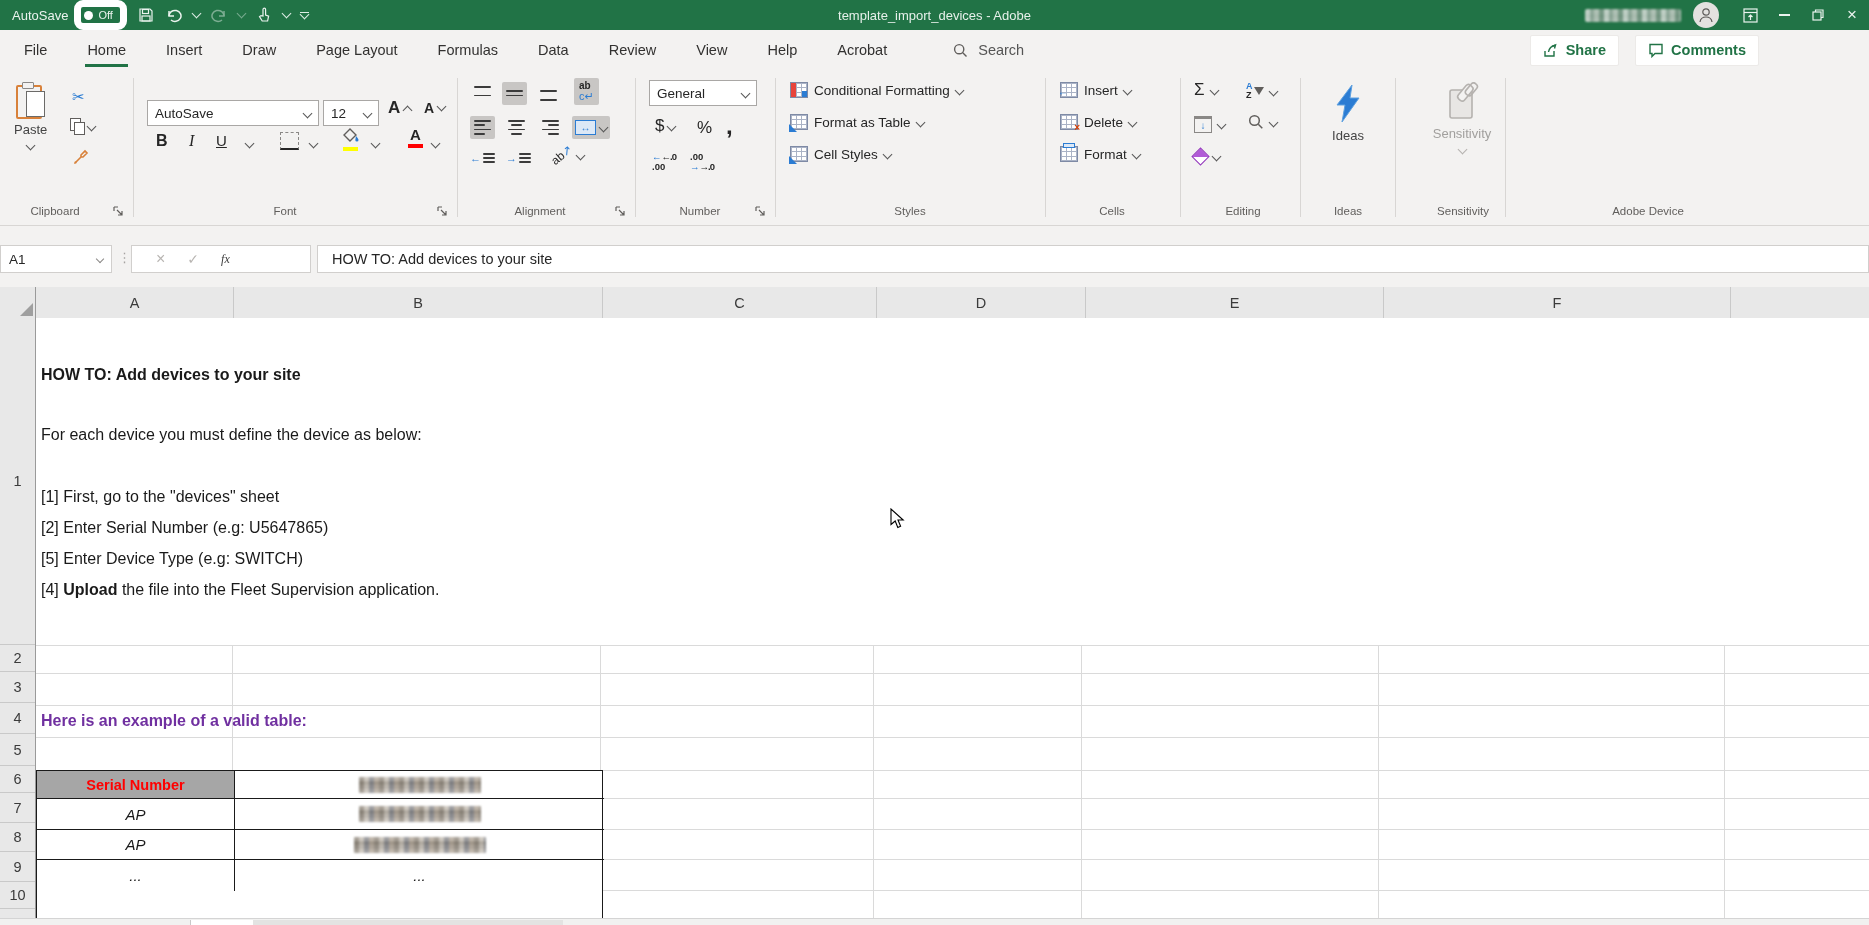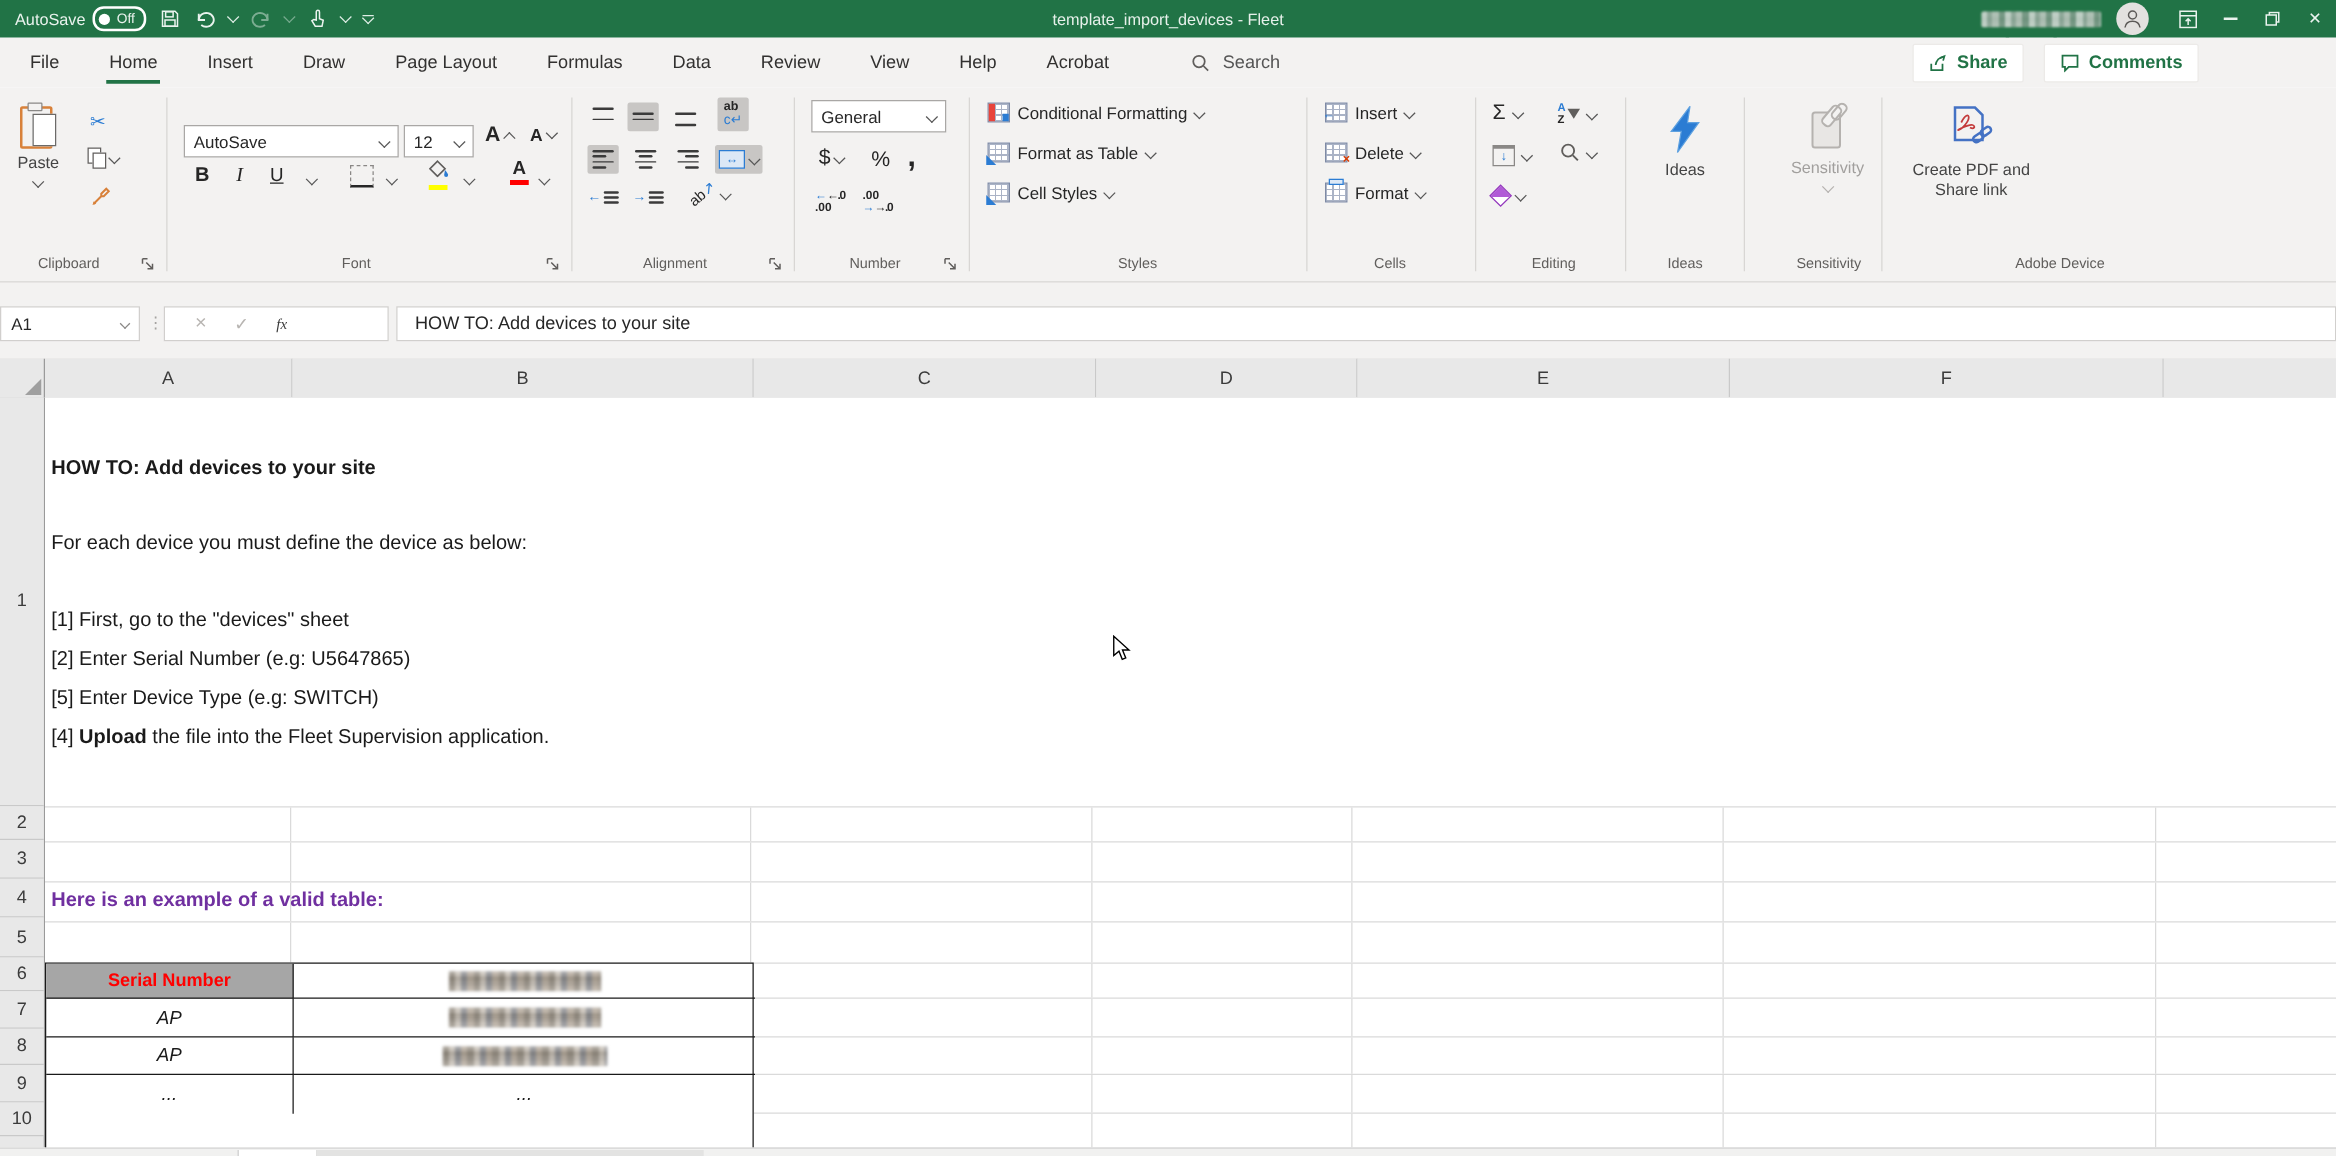--- a/index.html
+++ b/index.html
@@ -3,21 +3,21 @@
 <meta charset="utf-8">
 <style>
   html,body{margin:0;padding:0}
   body{width:1869px;height:925px;overflow:hidden;font-family:"Liberation Sans",sans-serif;background:#fff;position:relative}
   .abs{position:absolute}
   
   .titlebar{left:0;top:0;width:1869px;height:30px;background:#217346;color:#eaf3ee;display:flex;align-items:center;z-index:5}
   .deco{left:0;top:0;width:1869px;height:30px;z-index:0;pointer-events:none}
   .qat{display:flex;align-items:center;gap:10px;padding-left:12px;z-index:2}
   .autosave{display:flex;align-items:center;gap:6px;font-size:13px}
-  .pill{display:flex;align-items:center;gap:5px;border:2px solid #ffffff;border-radius:9px;height:16px;padding:0 7px 0 3px;font-size:11px}
+  .pill{display:flex;align-items:center;gap:5px;border:7px solid #ffffff;border-radius:9px;height:16px;padding:0 7px 0 3px;font-size:11px}
   .pill .dot{width:9px;height:9px;border-radius:50%;background:#fff}
   .qicon{width:18px;height:18px;display:flex;align-items:center;justify-content:center}
   .chvw{width:6px;height:6px;border-right:1.4px solid #dfeee6;border-bottom:1.4px solid #dfeee6;transform:rotate(45deg);display:inline-block;margin-top:-3px}
   .chv{width:6px;height:6px;border-right:1.5px solid #565656;border-bottom:1.5px solid #565656;transform:rotate(45deg);display:inline-block;flex:none}
   .ttl{position:absolute;left:0;right:0;top:0;height:30px;display:flex;align-items:center;justify-content:center;font-size:13px;color:#e6f0ea;z-index:1}
   .winbtn{width:34px;height:30px;display:flex;align-items:center;justify-content:center;color:#eaf3ee}
   .namemosaic{width:96px;height:13px;background-image:repeating-linear-gradient(90deg,rgba(210,218,212,.8) 0 5px,rgba(150,170,158,.8) 5px 9px,rgba(190,200,192,.8) 9px 14px,rgba(120,150,132,.8) 14px 19px),repeating-linear-gradient(0deg,rgba(200,210,200,.5) 0 4px,rgba(140,165,148,.5) 4px 8px);filter:blur(1px);border-radius:2px}
   .avatar{width:26px;height:26px;border-radius:50%;background:#e3e1df;display:flex;align-items:center;justify-content:center}
   
   .tabrow{left:0;top:30px;width:1869px;height:40px;background:#f3f2f1;display:flex;align-items:center;z-index:4}
@@ -110,21 +110,21 @@
       <svg width="15" height="16" viewBox="0 0 15 16" fill="none" stroke="#eaf3ee" stroke-width="1.2">
           <path d="M7 9V2.5a1.3 1.3 0 0 1 2.6 0V8l3 1.2-1 4.8H6.2L3.5 9.6 5 8.6 7 9z"></path>
         </svg>
     </span>
       <span class="chvw"></span>
     <span style="display:flex;flex-direction:column;align-items:center;gap:1px">
       <span style="width:9px;height:1.4px;background:#dfeee6"></span>
         <span class="chvw"></span>
     </span>
   </div>
-  <div class="ttl">template_import_devices  -  Fleet</div>
+  <div class="ttl">template_import_devices  -  Adobe</div>
   <div style="position:absolute;right:0;top:0;height:30px;display:flex;align-items:center;z-index:2">
     <span class="namemosaic"></span>
     <span class="avatar" style="margin:0 14px 0 12px">
       <svg width="20" height="20" viewBox="0 0 20 20" fill="none" stroke="#5d5a58" stroke-width="1.2">
           <circle cx="10" cy="7" r="3.2"></circle>
           <path d="M4 17c.5-3.5 3-5 6-5s5.5 1.5 6 5"></path>
         </svg>
     </span>
     <span class="winbtn">
       <svg width="15" height="15" viewBox="0 0 15 15" fill="none" stroke="#eaf3ee" stroke-width="1.2">
@@ -466,29 +466,20 @@
         <rect x="6" y="8" width="22" height="28" rx="2" fill="#e8e6e4"></rect>
         <rect x="18" y="2" width="8" height="18" rx="3" transform="rotate(40 22 10)" fill="#f3f2f1"></rect>
         <rect x="24" y="0" width="7" height="14" rx="3" transform="rotate(40 27 7)"></rect>
       </svg>
     <span>Sensitivity</span>
     <span class="chv" style="border-color:#b5b2af"></span>
   </div>
   <div class="glabel" style="left:1463px">Sensitivity</div>
   <div class="gsep" style="left:1505px"></div>
 
-  <div class="bigbtn" style="left:1523px;top:14px;width:108px">
-    <svg width="38" height="40" viewBox="0 0 38 40" fill="none">
-        <path d="M6 2h16l6 6v20H6z" stroke="#4472c4" stroke-width="2"></path>
-        <path d="M11 14c3-6 6-7 6-4s-5 9-8 10 8-5 11-4 1 4-2 2" stroke="#c43b3b" stroke-width="1.4"></path>
-        <rect x="20" y="24" width="9" height="5" rx="2.5" transform="rotate(-35 24 26)" stroke="#4472c4" stroke-width="2"></rect>
-        <rect x="26" y="19" width="9" height="5" rx="2.5" transform="rotate(-35 30 21)" stroke="#4472c4" stroke-width="2"></rect>
-      </svg>
-    <span>Create PDF and Share link</span>
-  </div>
   <div class="glabel" style="left:1648px">Adobe Device</div>
 </div>
 
 <div class="abs fbar">
   <div class="abs ffbox" style="left:0;top:19px;width:112px;height:28px;display:flex;align-items:center;justify-content:space-between;padding:0 8px;box-sizing:border-box;font-size:13.5px;color:#262626">
     <span>A1</span>
     <span class="chv" style="width:5px;height:5px;border-color:#8a8886"></span>
   </div>
   <div class="abs" style="left:118px;top:24px;color:#a5a3a1;font-size:13px;letter-spacing:0">⋮</div>
   <div class="abs ffbox" style="left:131px;top:19px;width:180px;height:28px;display:flex;align-items:center;gap:22px;padding-left:24px;box-sizing:border-box">

